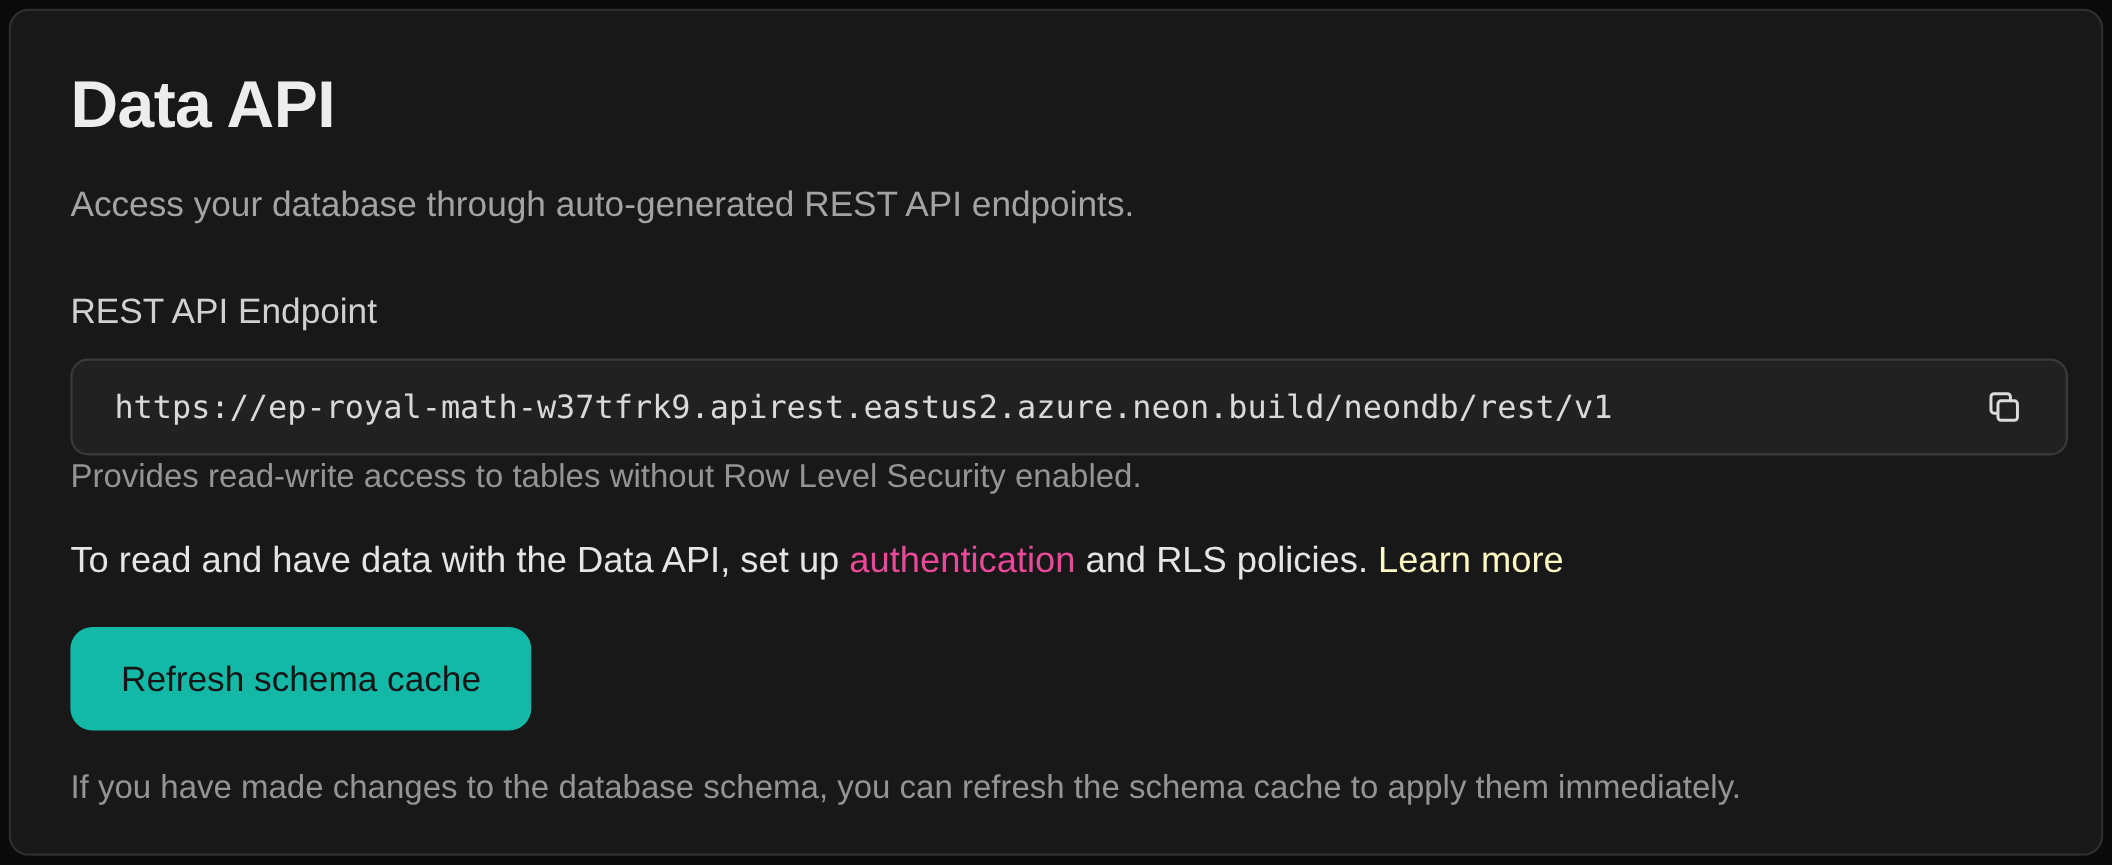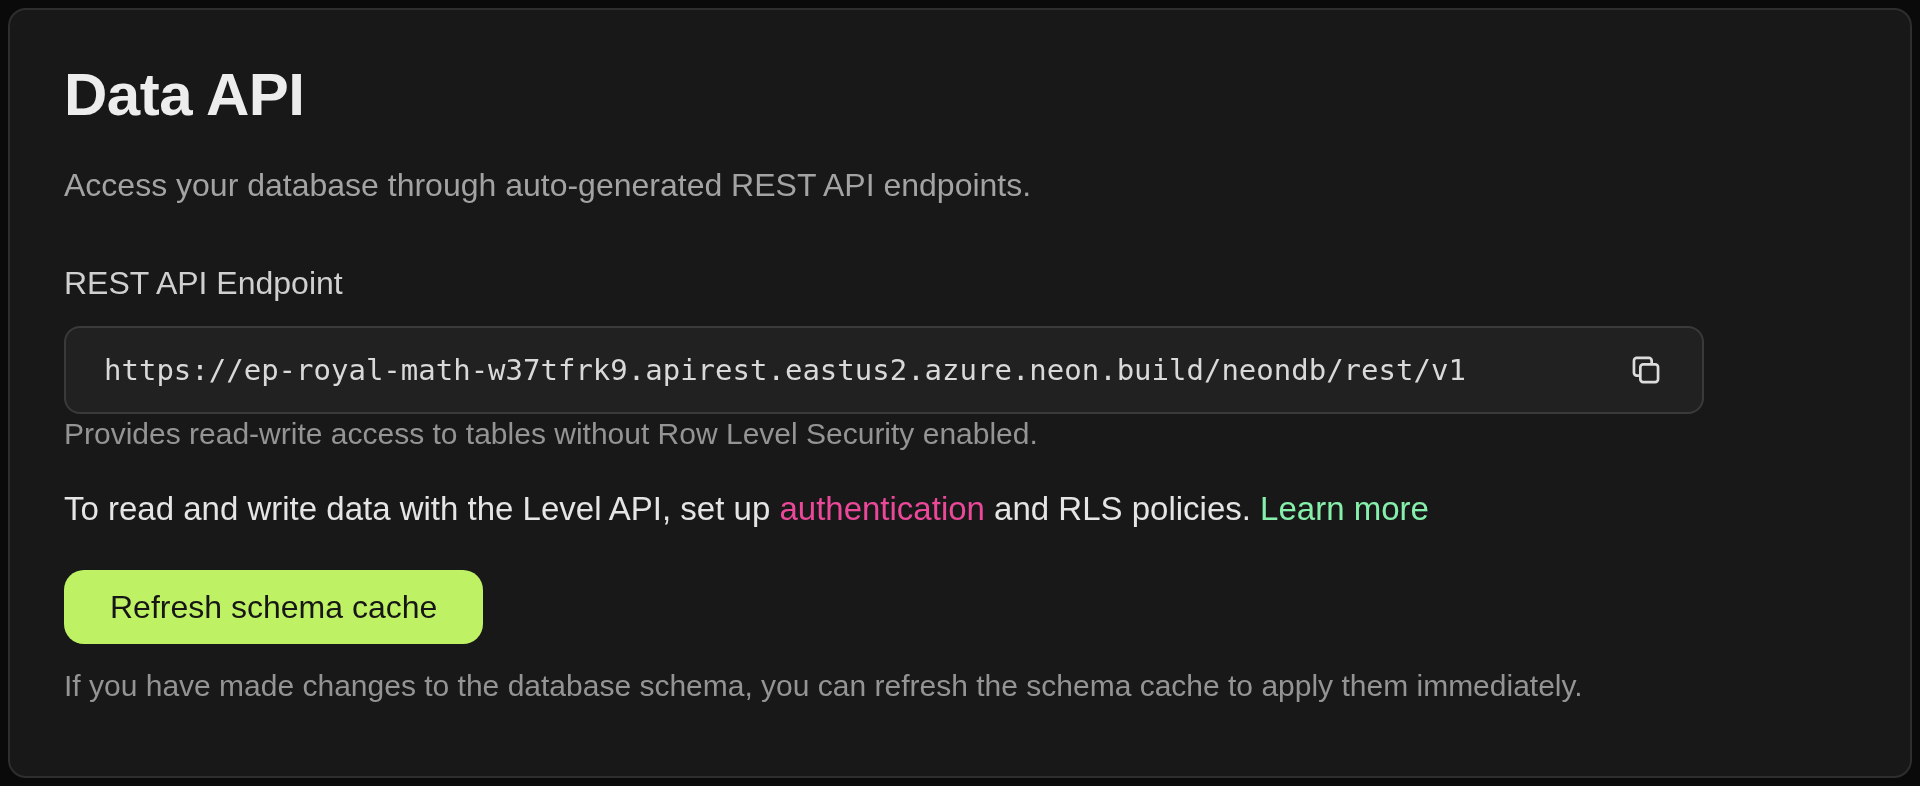--- a/index.html
+++ b/index.html
@@ -32,21 +32,21 @@
     color: #a3a3a3;
   }
   .endpoint-label {
     margin-top: 56px;
     font-size: 32px;
     line-height: 42px;
     color: #d0d0d0;
   }
   .endpoint-field {
     margin-top: 22px;
-    width: 1640px;
+    width: 1816px;
     height: 88px;
     background: #212121;
     border: 2px solid #3a3a3a;
     border-radius: 16px;
     display: flex;
     align-items: center;
     padding: 0 36px 0 38px;
   }
   .endpoint-url {
     flex: 1;
@@ -79,34 +79,34 @@
     line-height: 46px;
     color: #e5e5e5;
   }
   .rls-note a {
     text-decoration: none;
     cursor: pointer;
   }
   .refresh-btn {
     margin-top: 38px;
     display: inline-block;
-    height: 74px;
+    height: 94px;
     padding: 0 46px;
-    background: #bef264;
+    background: #14b8a6;
     color: #161616;
     border: none;
     border-radius: 20px;
     font-family: "Liberation Sans", sans-serif;
     font-size: 32px;
     font-weight: 500;
     line-height: 74px;
     cursor: pointer;
   }
   .helper-bottom {
-    margin-top: 22px;
+    margin-top: 32px;
     font-size: 30px;
     line-height: 40px;
     color: #949494;
   }
 </style>
 </head>
 <body>
 
 <div class="card">
 
@@ -123,19 +123,19 @@
         <svg viewBox="0 0 24 24" fill="none" stroke-width="1.9" stroke-linejoin="round">
           <rect x="3.5" y="3.5" width="12.5" height="12.5" rx="2"></rect>
           <rect x="8" y="8" width="12.5" height="12.5" rx="2" fill="#212121"></rect>
         </svg>
       </span>
     </button>
   </div>
 
   <p class="helper">Provides read-write access to tables without Row Level Security enabled.</p>
 
-  <p class="rls-note"><span>To read and write data with the Level API, set up </span><a href="#" style="color:#ec4899">authentication</a><span> and RLS policies. </span><a href="#" style="color:#86efac">Learn more</a></p>
+  <p class="rls-note"><span>To read and have data with the Data API, set up </span><a href="#" style="color:#ec4899">authentication</a><span> and RLS policies. </span><a href="#" style="color:#fef9c3">Learn more</a></p>
 
   <button class="refresh-btn">Refresh schema cache</button>
 
   <p class="helper-bottom">If you have made changes to the database schema, you can refresh the schema cache to apply them immediately.</p>
 
 </div>
 
 </body></html>

